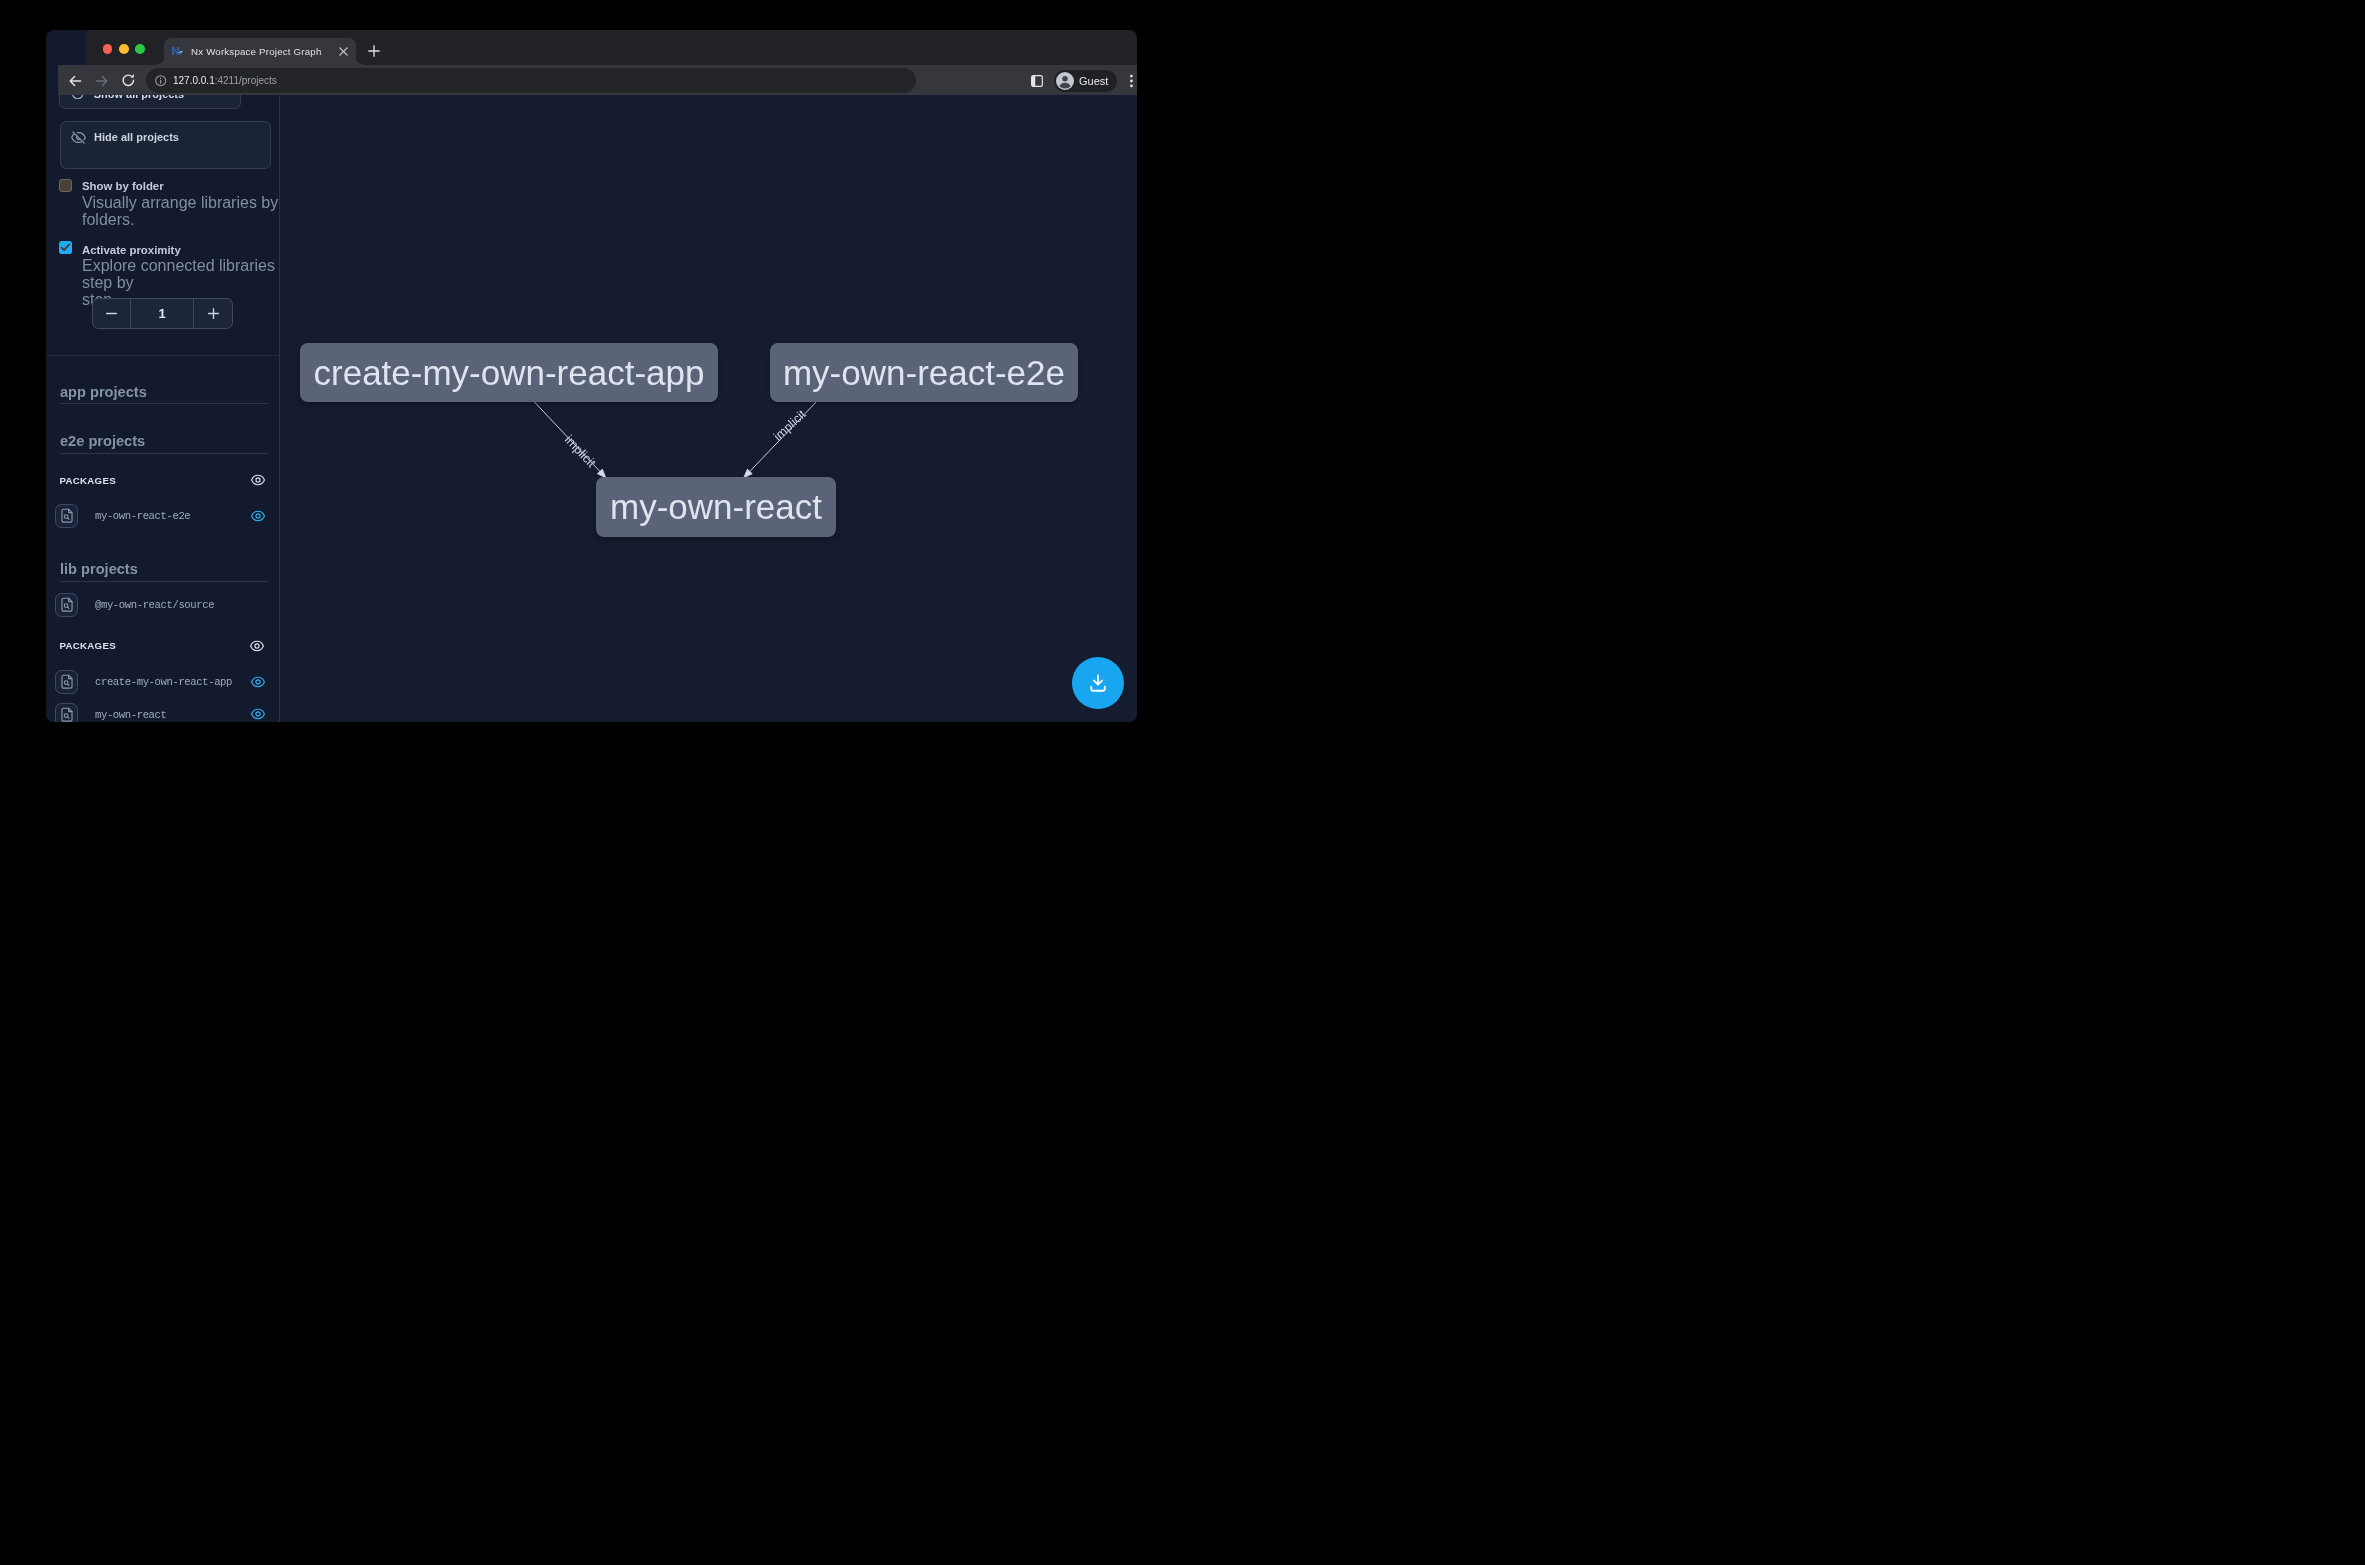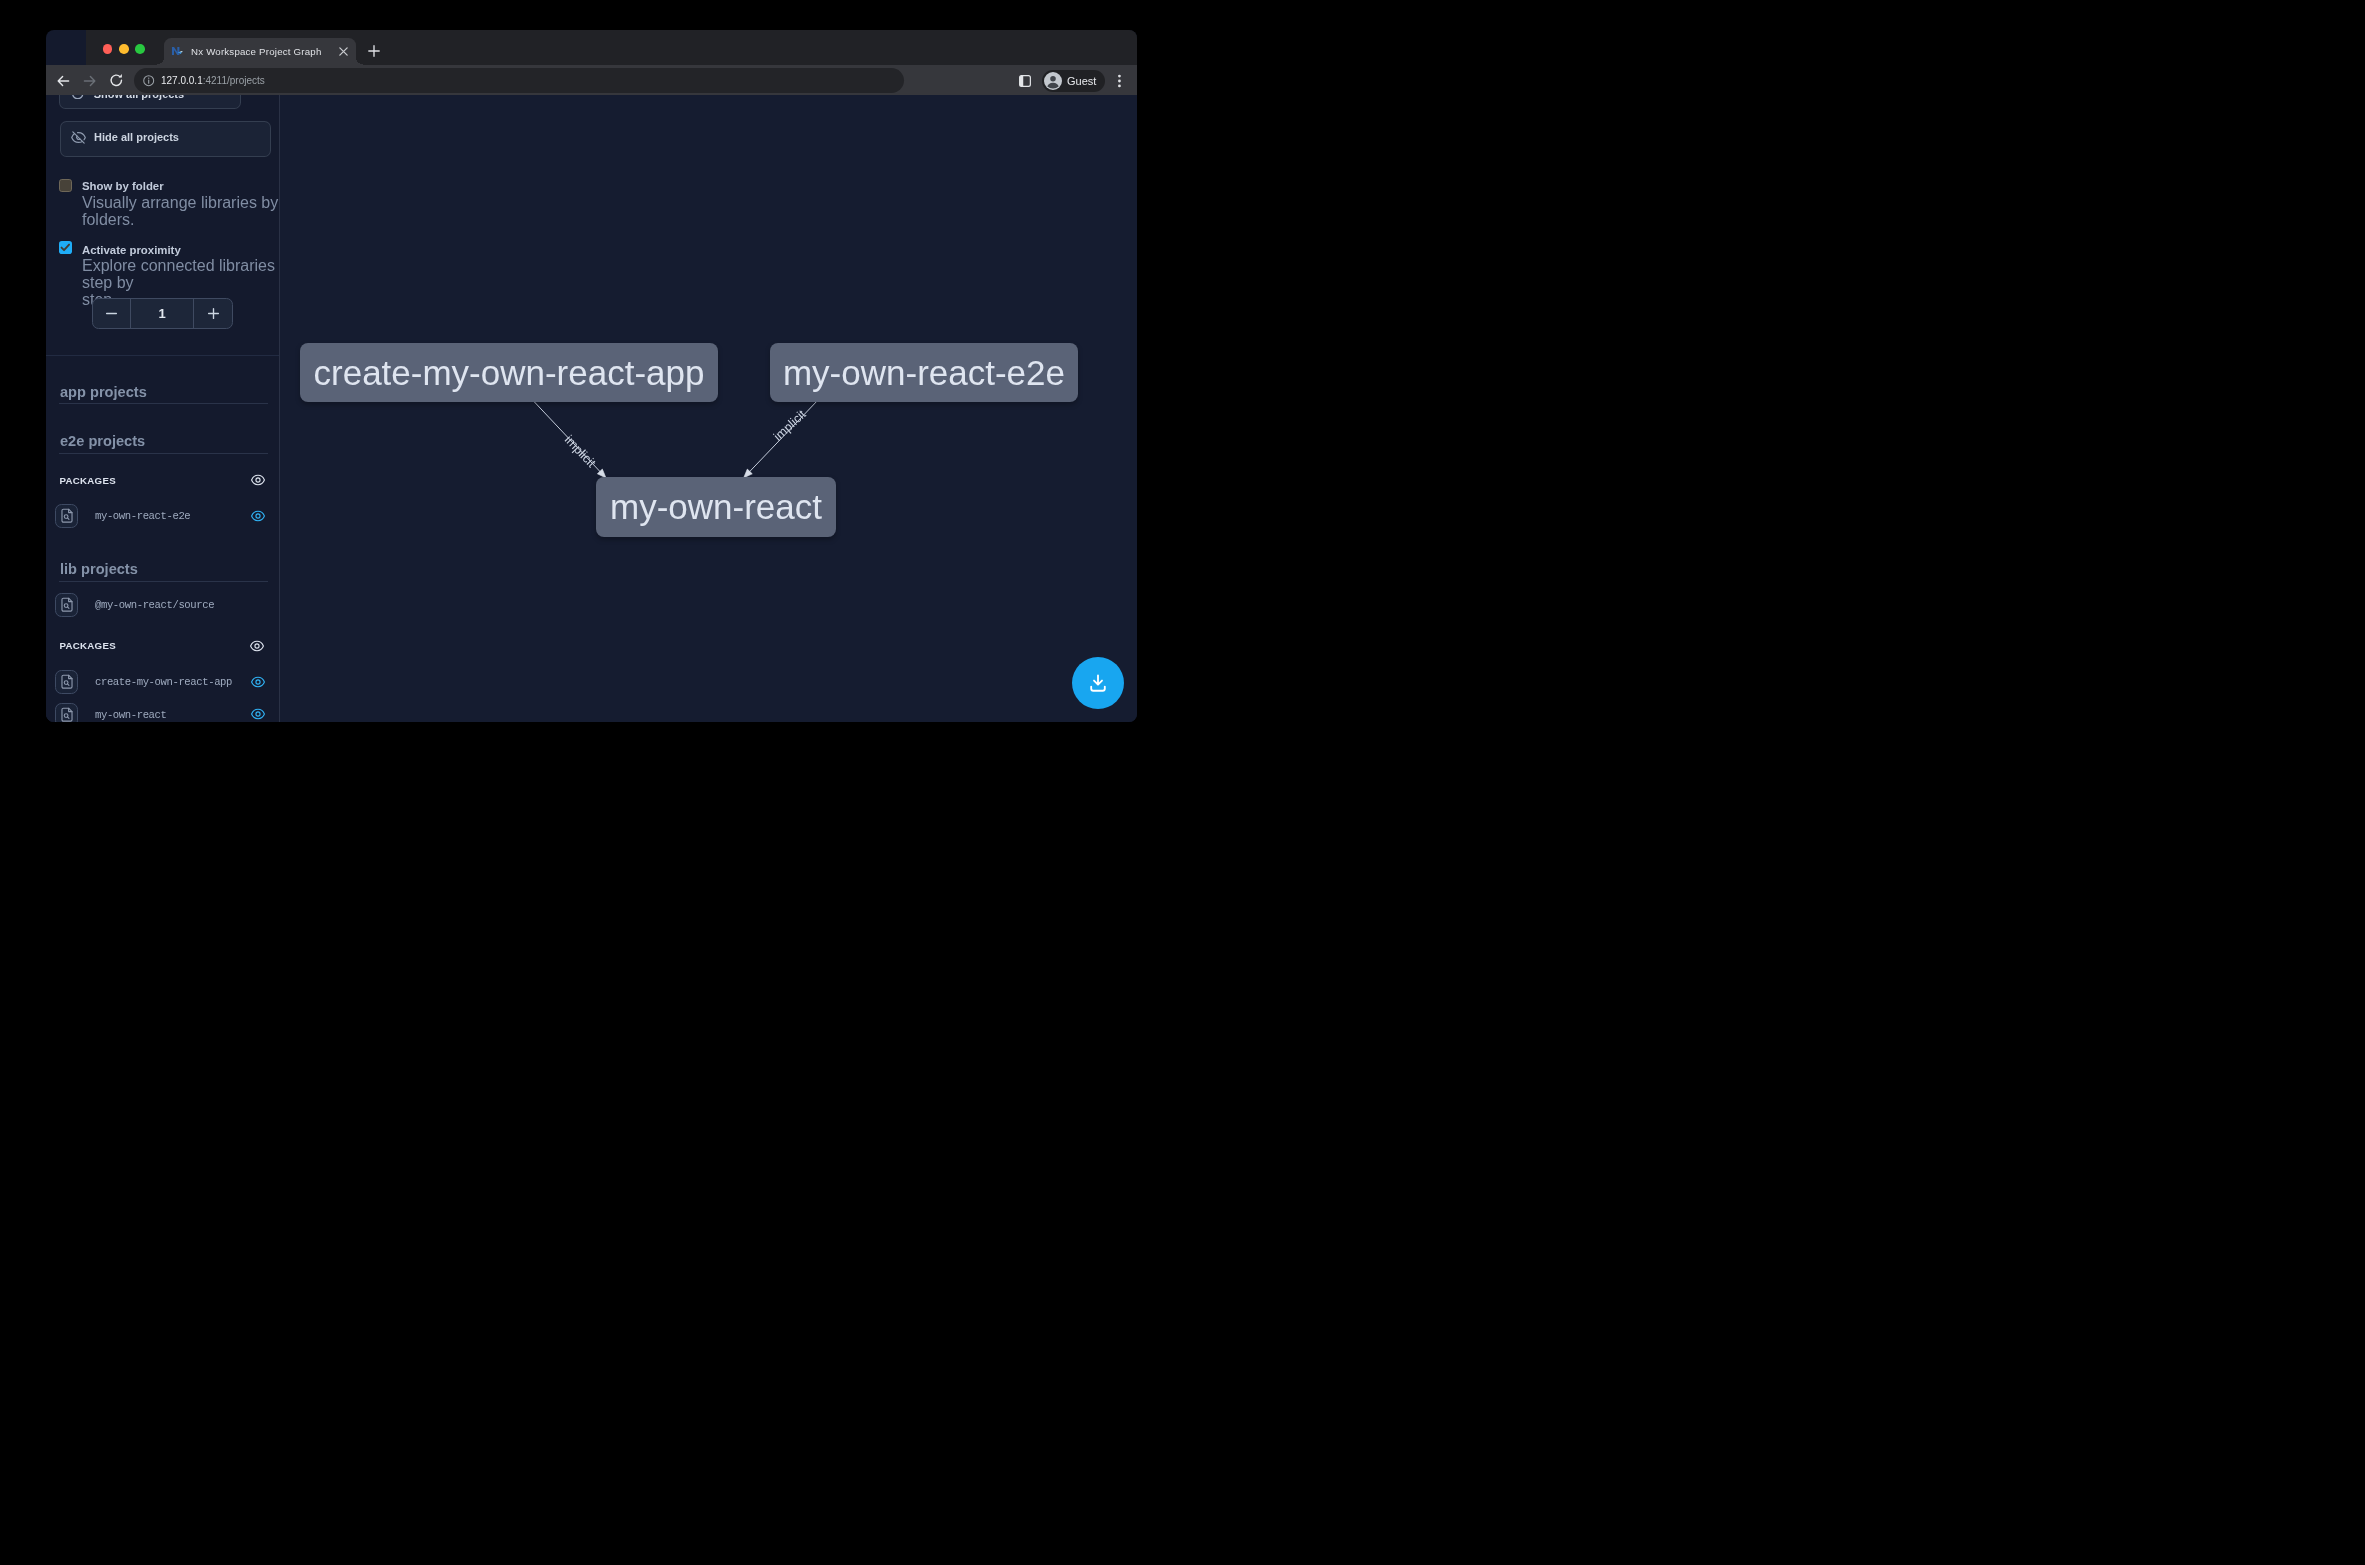--- a/index.html
+++ b/index.html
@@ -14,21 +14,21 @@
   .dot { position:absolute; width:9.7px; height:9.7px; border-radius:50%; top:44px; }
   #tab { position:absolute; left:78px; top:7.7px; width:192px; height:27px;
     background:#36373c; border-radius:7.3px 7.3px 0 0; }
   #tab::before { content:''; position:absolute; left:-7.3px; bottom:0; width:7.3px; height:7.3px;
     background:radial-gradient(circle 7.3px at 0 0, rgba(0,0,0,0) 0 7.1px, #36373c 7.3px); }
   #tab::after { content:''; position:absolute; right:-7.3px; bottom:0; width:7.3px; height:7.3px;
     background:radial-gradient(circle 7.3px at 100% 0, rgba(0,0,0,0) 0 7.1px, #36373c 7.3px); }
   #tabtitle { position:absolute; left:27px; top:0; height:100%; display:flex; align-items:center;
     font-size:9.7px; color:#dfe1e5; letter-spacing:0.2px; }
   
-  #navbar { position:absolute; left:0; top:35px; width:100%; height:42px; background:#36373c; border-bottom:0.8px solid #6e737b;text-align:right; }
+  #navbar { position:absolute; left:12px; top:35px; width:100%; height:42px; background:#36373c; border-bottom:0.8px solid #6e737b;text-align:right; }
   #urlpill { position:absolute; left:88px; top:3.4px; width:770px; height:25px;
     border-radius:12.6px; background:#232428; }
   #urltext { position:absolute; left:27px; top:0; height:100%; display:flex; align-items:center;
     font-size:10px; color:#e8eaed; }
   #urltext .dim { color:#9aa0a6; }
   #guestpill { position:absolute; left:996px; top:4.9px; width:63px; height:22px;
     border-radius:11px; background:#202124; }
   #guestpill .gtxt { position:absolute; left:25px; top:0; height:100%; display:flex; align-items:center;
     font-size:11px; color:#e8eaed; }
   
@@ -124,21 +124,21 @@
   <div id="content">
     <div id="sidebar">
 
       <div class="btn" style="left:12.7px; top:-18px; width:182px; height:32px;">
         <svg class="abs" style="left:12.6px; top:10px;" width="11.4" height="11.4" viewBox="0 0 14 14" fill="none" stroke="#9aa6ba" stroke-width="1.6">
           <circle cx="7" cy="7" r="6.2"></circle>
         </svg>
         <span style="position:absolute; left:34px; top:9.7px; color:#d3dae4;">Show all projects</span>
       </div>
 
-      <div class="btn" style="left:14px; top:25.6px; width:211px; height:36px;">
+      <div class="btn" style="left:14px; top:25.6px; width:211px; height:48px;">
         <svg class="abs" style="left:9px; top:7.7px;" width="17" height="17" viewBox="0 0 24 24" fill="none" stroke="#8d99ad" stroke-width="1.7" stroke-linecap="round" stroke-linejoin="round">
           <path d="M10.7 5.1 Q11.3 5 12 5 c4.2 0 7.8 2.6 9.6 7 a17 17 0 0 1 -1.8 3.2 M6.5 6.5 C4.8 7.7 3.4 9.6 2.4 12 c1.8 4.4 5.4 7 9.6 7 a10 10 0 0 0 5.5 -1.5"></path>
           <path d="M9.9 9.9 a3.1 3.1 0 0 0 4.3 4.3"></path>
           <path d="M4 4 L20 20"></path>
         </svg>
         <span style="position:absolute; left:33px; top:9.3px;">Hide all projects</span>
       </div>
 
       <div class="cb" style="left:13px; top:84px; background:#474239; border:1.2px solid #6e6758;"></div>
       <div class="lbl" style="left:36px; top:85px;">Show by folder</div>

